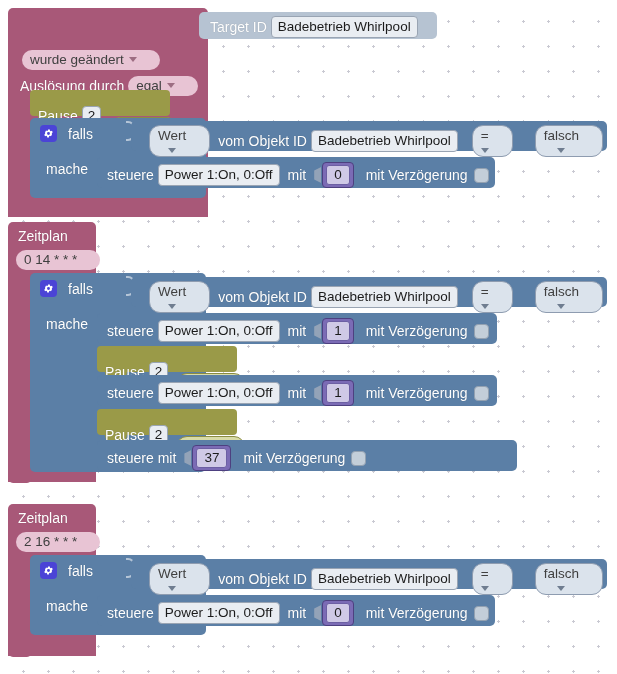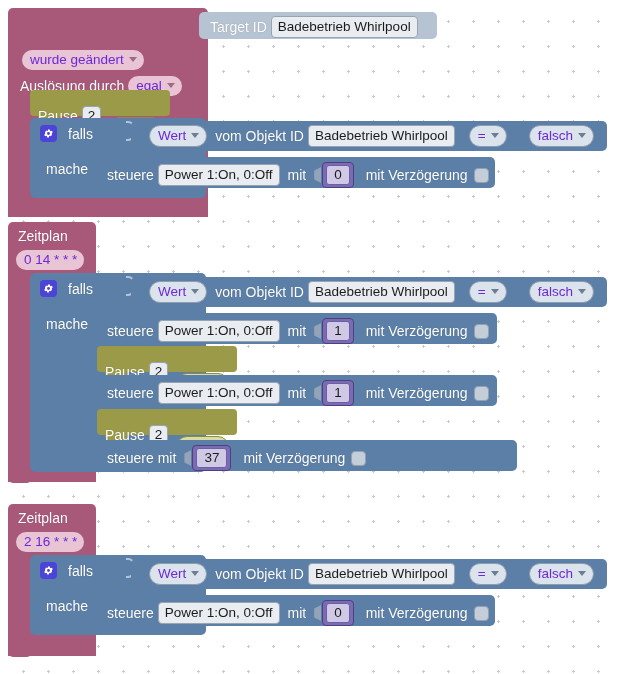--- a/index.html
+++ b/index.html
@@ -49,36 +49,36 @@
     margin: 0 4px;
   }
   
   .dd {
     display: inline-flex;
     align-items: center;
     gap: 5px;
     border-radius: 11px;
     font-size: 13.5px;
     line-height: 15px;
-    padding: 2px 7px 3px 8px;
+    padding: 2px 23px 3px 8px;
     margin: 0 4px;
-    color: #6d28d9;
+    color: #404040;
   }
   .dd .caret {
     width: 0; height: 0;
     border-left: 4px solid transparent;
     border-right: 4px solid transparent;
     border-top: 5px solid #6b6b78;
     opacity: .85;
   }
   .dd.onmag  { background: #e8c4d4; }
   .dd.onmag .caret { border-top-color: #8f5e73; }
   .dd.onoliv { background: #d8dba6; border:1px solid #8a8c44;margin-top:24px; }
   .dd.onoliv .caret { border-top-color: #6e7036; }
-  .dd.onblue { background: #dbe3ec; border:1px solid #8e9cb0; }
+  .dd.onblue { background: #dbe3ec; border:1px solid #8e9cb0;flex-direction:column; }
   .dd.onblue .caret { border-top-color: #5c6b80; }
 
   
   .gear {
     width: 17px; height: 17px;
     border-radius: 4px;
     background: #4b44d6;
     display: inline-flex;
     align-items: center; justify-content: center;
     flex: 0 0 auto;

